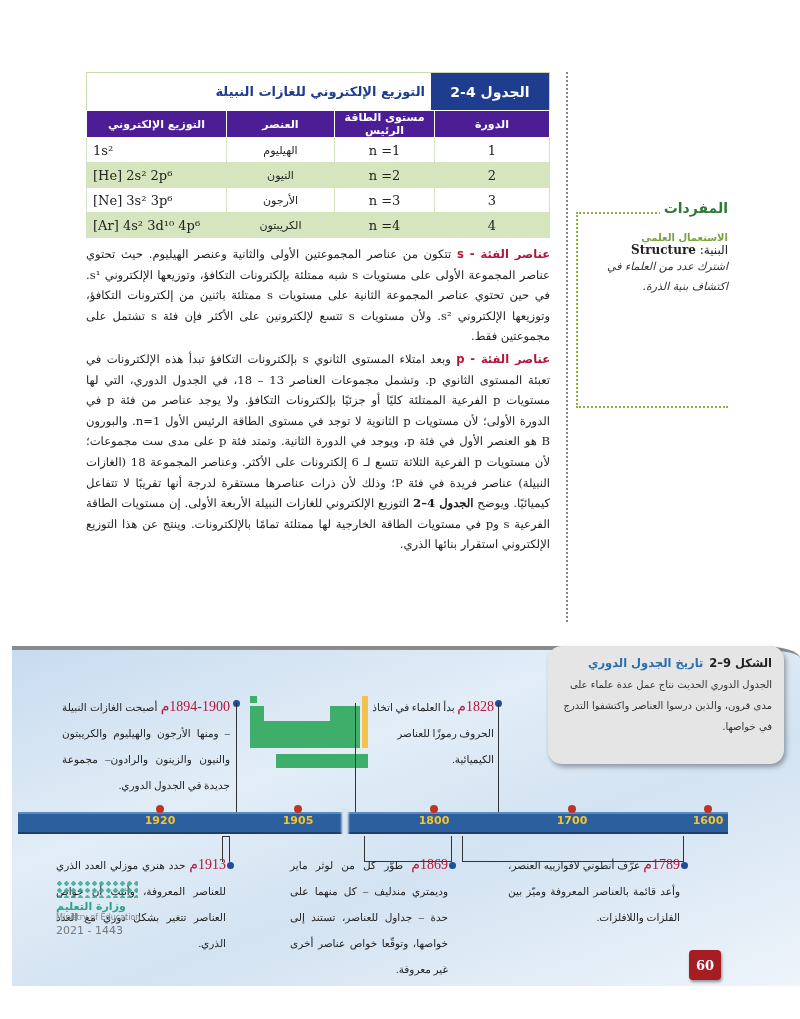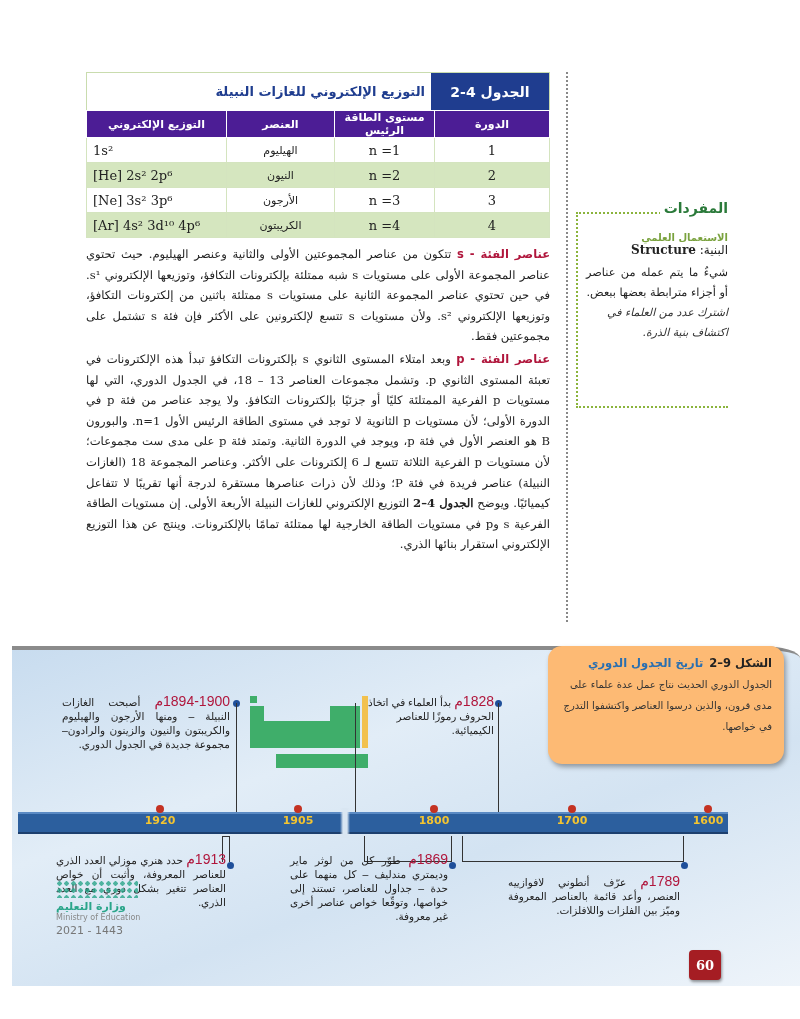--- a/index.html
+++ b/index.html
@@ -36,33 +36,33 @@
     color: #2b7a3a; font-weight: bold; font-size: 14px; }
   .vocab-sub { color: #7aa23e; font-weight: bold; font-size: 10px; margin-top: 12px; }
   .vocab-term { font-family: "DejaVu Serif", serif; font-size: 12px; }
   .vocab-term b { font-weight: bold; }
   .vocab-def { font-family: "DejaVu Serif", serif; font-size: 11.3px; line-height: 20px; margin-top: 6px; text-align: justify; }
   .vocab-ex { font-family: "DejaVu Serif", serif; font-style: italic; font-size: 11px; line-height: 20px; color: #333; }
   
   .tl-bg { position: absolute; left: 12px; top: 646px; width: 788px; height: 340px;
     background: linear-gradient(160deg, #c8dcef 0%, #e2edf7 35%, #d3e3f2 60%, #eef4fa 100%);
     border-top: 4px solid #8b8b8b; border-top-right-radius: 40px 12px; }
-  .caption { position: absolute; left: 548px; top: 646px; width: 236px; height: 118px; background: #fdba74;
+  .caption { position: absolute; left: 548px; top: 646px; width: 236px; height: 118px; background: #e5e5e5;
     border-radius: 14px; box-shadow: 2px 3px 5px rgba(0,0,0,0.35); direction: rtl; padding: 10px 12px 0 6px; }
   .cap-title { font-size: 11.5px; font-weight: bold; color: #222; }
   .cap-title .cap-name { color: #2a6fb0; margin-right: 6px; }
   .cap-text { font-size: 10px; line-height: 21px; color: #333; margin-top: 4px; }
   .axis { position: absolute; left: 18px; top: 812px; width: 710px; height: 22px; background: #2c5f9e;
     border-top: 2px solid #5a8ac4; border-bottom: 2px solid #1c3f6e; }
   .axis-break { position: absolute; left: 340px; top: 808px; width: 10px; height: 30px;
     background: linear-gradient(90deg, transparent 0, #d9e6f2 30%, #d9e6f2 70%, transparent 100%); }
   .tick { position: absolute; top: 805px; width: 40px; text-align: center; }
   .tick .pin { width: 8px; height: 8px; border-radius: 50%; background: #c43222; margin: 0 auto; }
   .tick .lbl { font-weight: bold; font-size: 11px; color: #f4c430; margin-top: 1px; }
-  .event { position: absolute; direction: rtl; font-family: Liberation Sans, sans-serif; font-size: 10.5px; line-height: 14px; color: #222; }
+  .event { position: absolute; direction: rtl; font-family: Liberation Serif, serif; font-size: 10.5px; line-height: 26px; color: #222; }
   .event .yr { color: #b0163c; font-size: 14px; }
   .bullet { position: absolute; width: 7px; height: 7px; border-radius: 50%; background: #1f4f9a; }
   .conn { position: absolute; border-color: #333; border-style: solid; }
   .ptable { position: absolute; }
   .ptable div { position: absolute; background: #3fae6a; }
   .page-num { position: absolute; left: 689px; top: 950px; width: 32px; height: 30px; background: #a51d23;
     border-radius: 4px; color: #fff; font-family: "DejaVu Serif", serif; font-weight: bold; font-size: 13px;
     display: flex; align-items: center; justify-content: center; box-shadow: 1px 2px 3px rgba(0,0,0,0.4); }
   .watermark { position: absolute; left: 56px; top: 880px; }
   .wm-dots { width: 82px; height: 18px;
@@ -127,21 +127,20 @@
 </div>
 
 <div class="vdots"></div>
 
 <div class="vocab">
   <div class="vocab-title">المفردات</div>
   <div class="vocab-sub">الاستعمال العلمي</div>
   <div class="vocab-term">
     <span>البنية: </span><b>Structure</b>
   </div>
-  <div class="vocab-def">شيءٌ ما يتم عمله من عناصر أو أجزاء مترابطة بعضها ببعض.</div>
   <div class="vocab-ex">اشترك عدد من العلماء في اكتشاف بنية الذرة.</div>
 </div>
 
 <div class="tl-bg"></div>
 
 <div class="caption">
   <div class="cap-title">
     <span>الشكل 9–2</span><span class="cap-name">تاريخ الجدول الدوري</span>
   </div>
   <div class="cap-text">الجدول الدوري الحديث نتاج عمل عدة علماء على مدى قرون، والذين درسوا العناصر واكتشفوا التدرج في خواصها.</div>
@@ -199,21 +198,21 @@
 </div>
 
 <div class="conn" style="left:364px;top:836px;width:88px;height:26px;border-width:0 1px 0 1px;border-bottom:1px solid #333;border-left:1px solid #333;"></div>
 <div class="bullet" style="left:449px;top:862px;"></div>
 <div class="event" style="left:290px;top:852px;width:158px;text-align:justify;">
   <span class="yr">1869م</span><span> طوّر كل من لوثر ماير وديمتري مندليف – كل منهما على حدة – جداول للعناصر، تستند إلى خواصها، وتوقّعا خواص عناصر أخرى غير معروفة.</span>
 </div>
 
 <div class="conn" style="left:462px;top:836px;width:222px;height:26px;border-width:0 1px 1px 1px;"></div>
 <div class="bullet" style="left:681px;top:862px;"></div>
-<div class="event" style="left:508px;top:852px;width:172px;text-align:justify;margin-top:22px;">
+<div class="event" style="left:508px;top:852px;width:172px;text-align:justify;">
   <span class="yr">1789م</span><span> عرّف أنطوني لافوازييه العنصر، وأعد قائمة بالعناصر المعروفة وميّز بين الفلزات واللافلزات.</span>
 </div>
 
 <div class="watermark">
   <div class="wm-dots"></div>
   <div class="wm-ar">وزارة التعليم</div>
   <div class="wm-en">Ministry of Education</div>
   <div class="wm-yr">2021 - 1443</div>
 </div>
 

